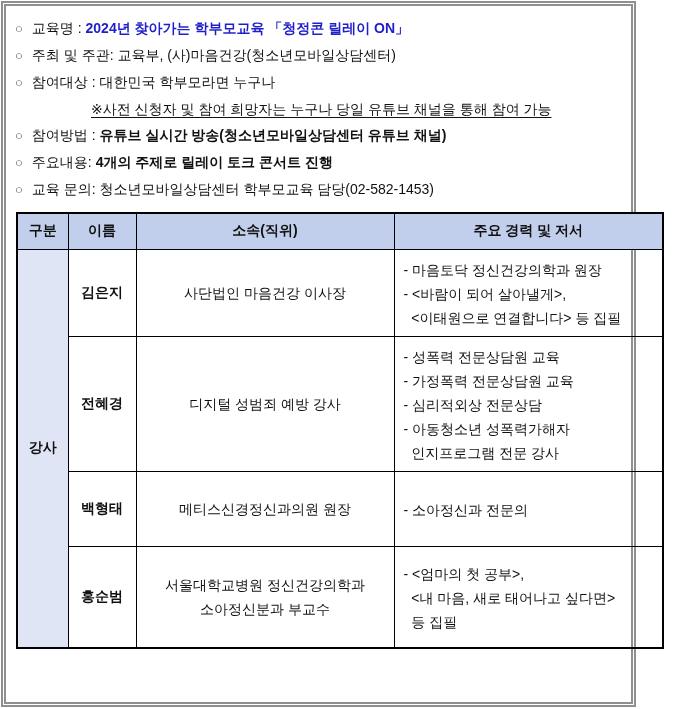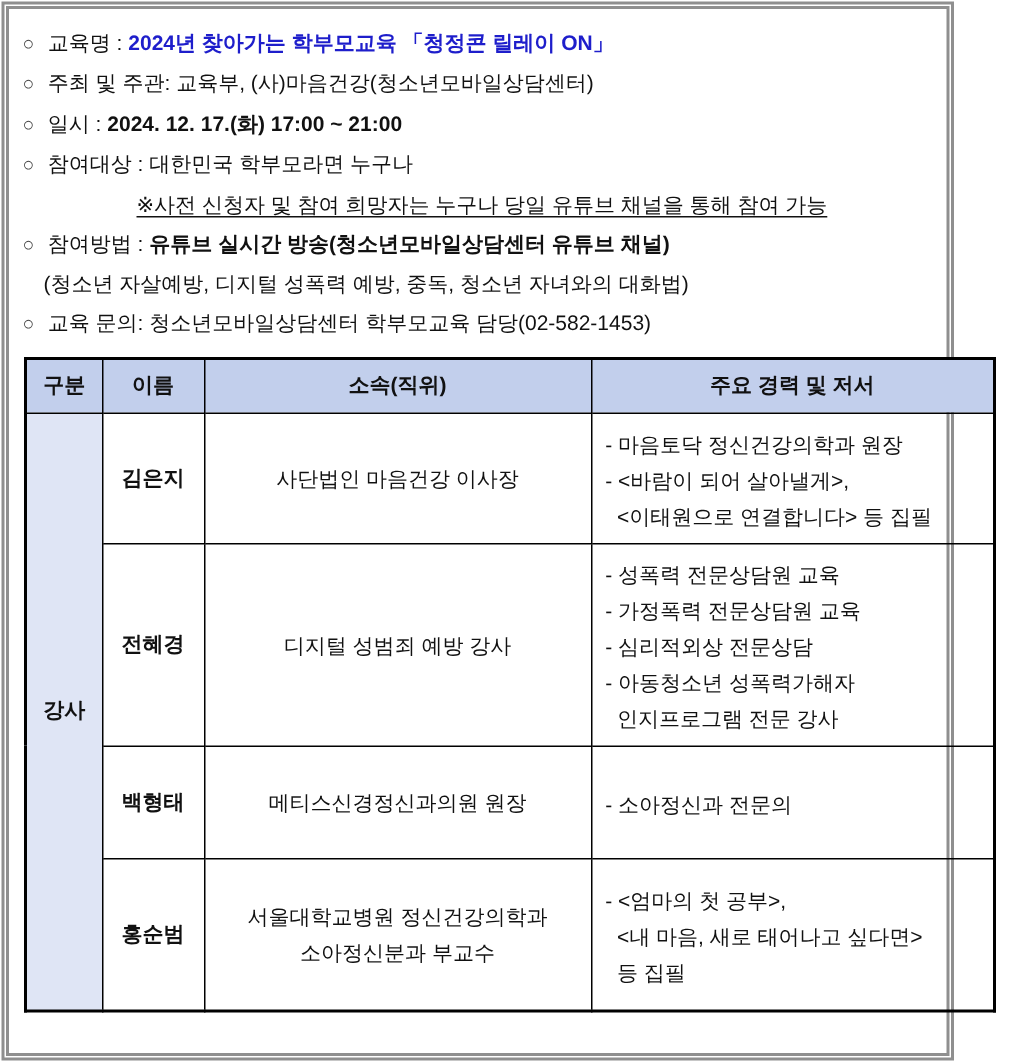--- a/index.html
+++ b/index.html
@@ -54,40 +54,37 @@
     <div class="info-list">
 
       <div class="line">
         <span class="bullet">○</span><span class="lbl">교육명 : </span><span class="val blue">2024년 찾아가는 학부모교육 「청정콘 릴레이 ON」</span>
       </div>
 
       <div class="line">
         <span class="bullet">○</span><span class="lbl">주최 및 주관: </span><span class="val">교육부, (사)마음건강(청소년모바일상담센터)</span>
       </div>
 
-      <div class="line">
-        <span class="bullet">○</span><span class="lbl">일시 : </span><span class="val bold">2024. 12. 17.(화) 17:00 ~ 21:00</span>
-      </div>
 
       <div class="line">
         <span class="bullet">○</span><span class="lbl">참여대상 : </span><span class="val">대한민국 학부모라면 누구나</span>
       </div>
 
       <div class="line note-line">
         <span class="underline">※사전 신청자 및 참여 희망자는 누구나 당일 유튜브 채널을 통해 참여 가능</span>
       </div>
 
       <div class="line">
         <span class="bullet">○</span><span class="lbl">참여방법 : </span><span class="val bold">유튜브 실시간 방송(청소년모바일상담센터 유튜브 채널)</span>
       </div>
 
+      <div class="line">
+        <span class="bullet">○</span><span class="lbl">주요내용: </span><span class="val bold">4개의 주제로 릴레이 토크 콘서트 진행</span>
+      </div>
 
-      <div class="line sub-line">
-        <span>(청소년 자살예방, 디지털 성폭력 예방, 중독, 청소년 자녀와의 대화법)</span>
-      </div>
 
       <div class="line">
         <span class="bullet">○</span><span class="lbl">교육 문의: </span><span class="val">청소년모바일상담센터 학부모교육 담당(02-582-1453)</span>
       </div>
 
     </div>
 
     <table>
       <colgroup>
         <col style="width:51px">

